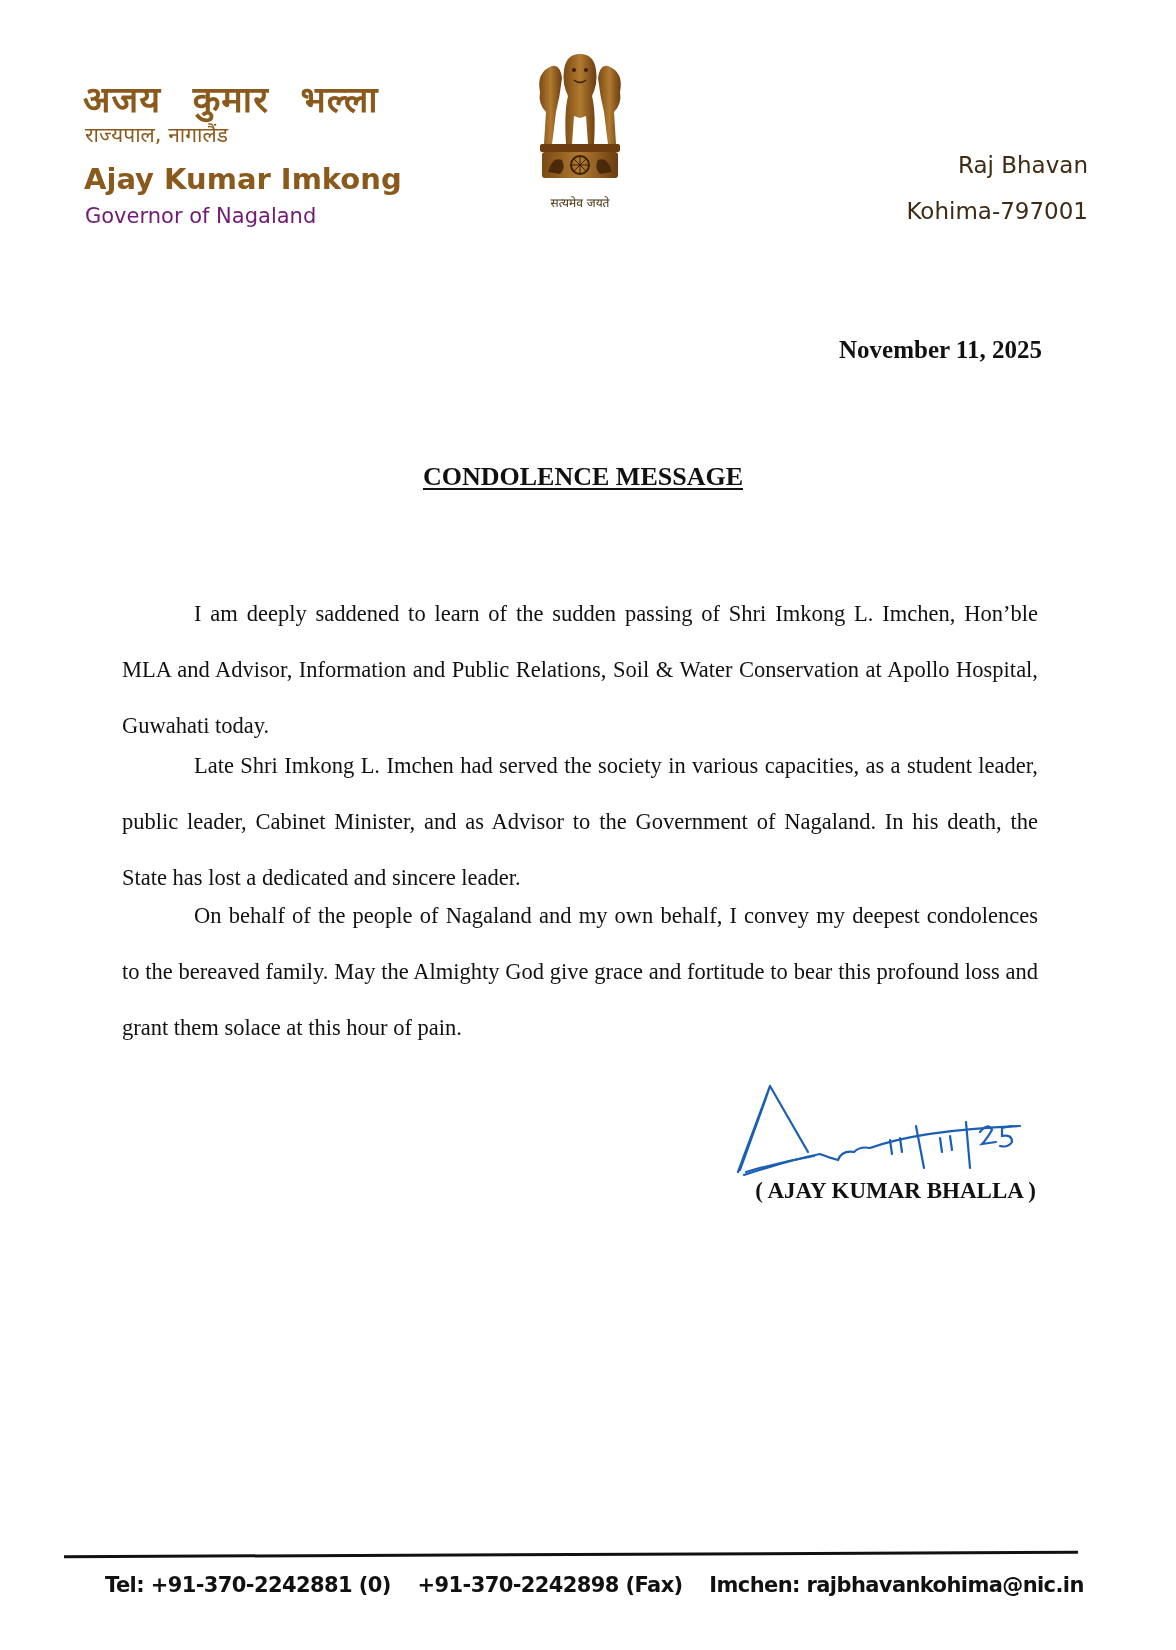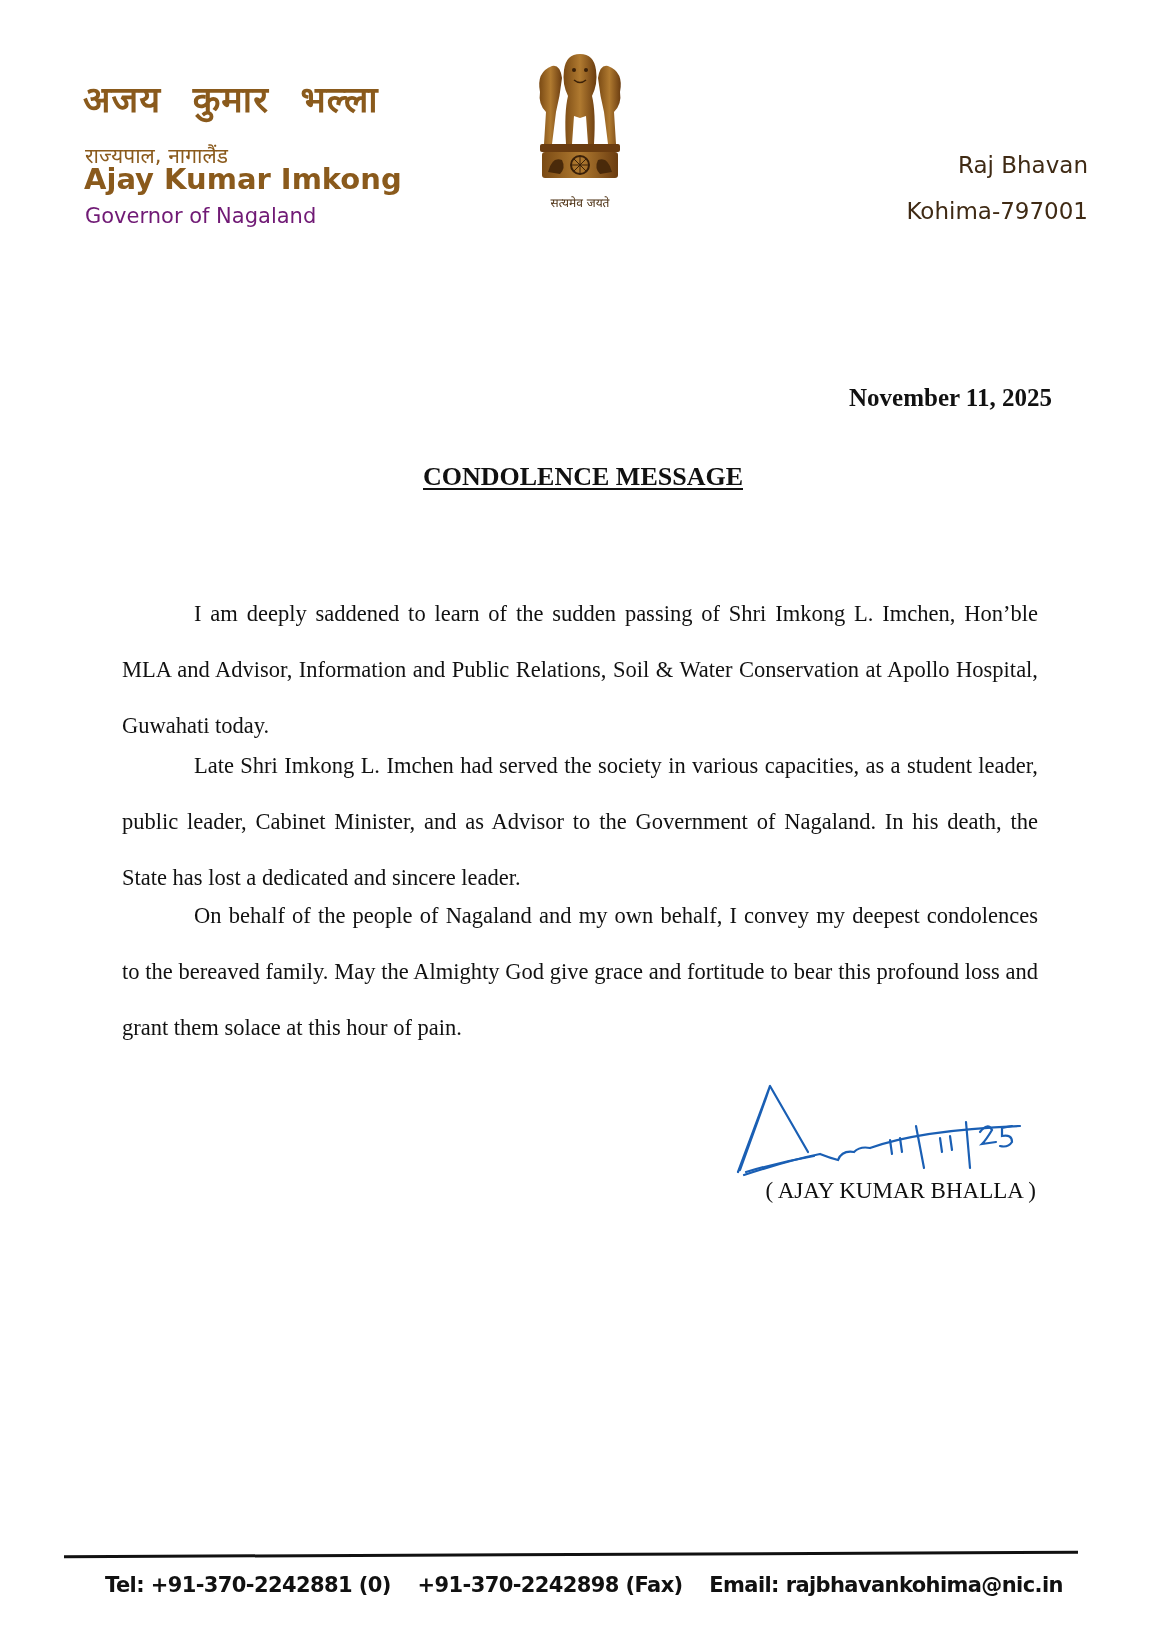--- a/index.html
+++ b/index.html
@@ -2,44 +2,44 @@
 <html><head>
 <meta charset="utf-8">
 <style>
   html, body { margin:0; padding:0; background:#ffffff; }
   body { width:1176px; height:1650px; position:relative; overflow:hidden;
          font-family:"Liberation Serif", serif; color:#111; }
   .abs { position:absolute; }
   .gold { color:#8a5a1c; }
   .lh-hindi-name { left:83px; top:74px; font-family:"DejaVu Sans", sans-serif;
         font-weight:bold; font-size:36px; letter-spacing:1px; word-spacing:18px; white-space:nowrap;text-align:center; }
-  .lh-hindi-title { left:85px; top:141px; font-family:"DejaVu Sans", sans-serif;
+  .lh-hindi-title { left:85px; top:120px; font-family:"DejaVu Sans", sans-serif;
         font-size:21px; white-space:nowrap; }
   .lh-name { left:84px; top:162px; font-family:"DejaVu Sans", sans-serif;
         font-weight:bold; font-size:29px; white-space:nowrap; }
   .lh-title { left:85px; top:204px; font-family:"DejaVu Sans", sans-serif;
         font-size:21px; color:#701a75; white-space:nowrap; }
   .emblem { left:530px; top:52px; width:100px; height:135px; }
   .motto { left:532px; top:194px; width:96px; text-align:center;
         font-family:"DejaVu Sans", sans-serif; font-size:12px; color:#4a2e10; white-space:nowrap; }
   .addr { right:88px; text-align:right; font-family:"DejaVu Sans", sans-serif;
         font-size:23px; color:#3f2a14; white-space:nowrap; }
   .addr1 { top:152px; }
   .addr2 { top:198px; }
-  .date { right:124px; top:336px; font-weight:bold; font-size:25px; white-space:nowrap;margin-top:48px; }
+  .date { right:134px; top:336px; font-weight:bold; font-size:25px; white-space:nowrap; }
   .heading { left:0; width:1176px; top:462px; text-align:center; }
   .heading span { font-weight:bold; font-size:26px; text-decoration:underline;
         text-underline-offset:3px; margin-left:-10px; }
   .body { left:122px; width:916px; font-size:22.5px; line-height:56px; text-align:justify; }
   .p1 { top:586px; }
   .p2 { top:738px; }
   .p3 { top:888px; }
   .body p { margin:0; text-indent:72px; }
   .sig { left:730px; top:1080px; width:330px; height:100px; }
-  .signame { right:140px; top:1178px; font-weight:normal; font-size:23px; white-space:nowrap; }
+  .signame { right:140px; top:1178px; font-weight:bold; font-size:23px; white-space:nowrap; }
   .footer-line { left:64px; top:1553px; width:1014px; height:3px; background:#111; transform:rotate(-0.25deg); }
   .footer { left:105px; top:1573px; font-family:"DejaVu Sans", sans-serif; font-weight:bold;
         font-size:21px; letter-spacing:-0.6px; white-space:nowrap; color:#111; }
   .footer span { margin-right:20px; }
 </style>
 </head>
 <body>
 
 <div class="abs lh-hindi-name gold">अजय कुमार भल्ला</div>
 <div class="abs lh-hindi-title gold">राज्यपाल, नागालैंड</div>
@@ -106,14 +106,14 @@
     <path d="M250 52 Q258 42 262 50 Q256 60 252 64 L266 62"></path>
     <path d="M282 46 L272 48 L272 56 Q282 54 282 62 Q278 68 270 66"></path>
   </svg>
 </div>
 <div class="abs signame">( AJAY KUMAR BHALLA )</div>
 
 <div class="abs footer-line"></div>
 <div class="abs footer">
   <span>Tel: +91-370-2242881 (0)</span>
   <span>+91-370-2242898 (Fax)</span>
-  <span>Email: rajbhavankohima@nic.in</span>
+  <span>Imchen: rajbhavankohima@nic.in</span>
 </div>
 
 </body></html>

